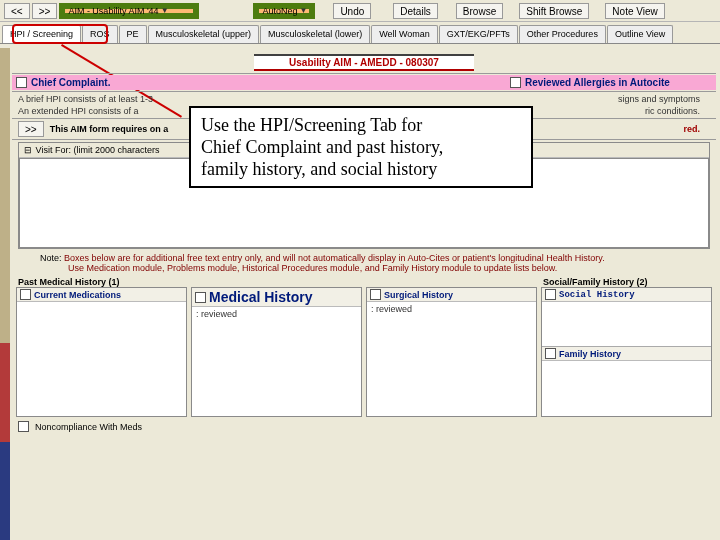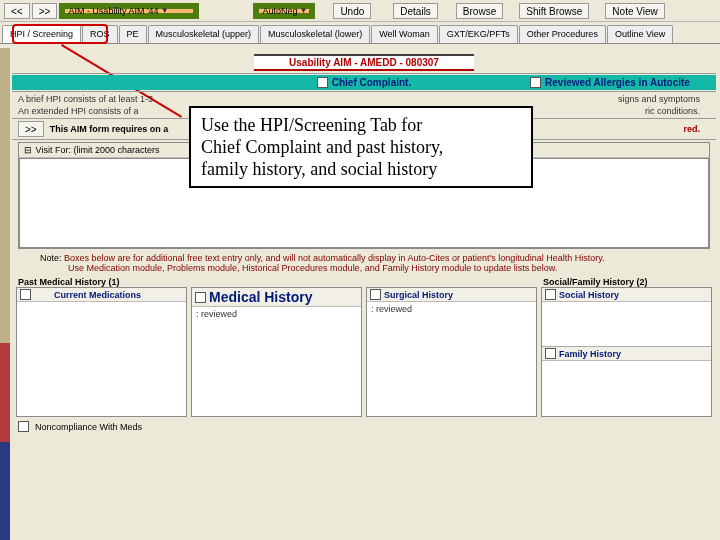--- a/index.html
+++ b/index.html
@@ -106,22 +106,21 @@
     position: absolute;
     left: 12px; right: 4px;
     top: 48px; bottom: 2px;
     overflow: hidden;
   }
   .section-head {
     display: flex;
     align-items: center;
     gap: 4px;
     padding: 2px 4px;
-    background: #14b8a6;
-    justify-content: center;
+    background: #f9a8d4;
   }
   .checkbox {
     width: 11px; height: 11px;
     border: 1px solid #555;
     background: #fff;
     display: inline-block;
   }
   .blue-bold { color: #001a7a; font-weight: bold; font-size: 10px; }
   .hr { border-top: 1px solid #9a9a9a; margin: 1px 0; }
   .row { display:flex; gap:6px; align-items:center; padding:1px 6px; }
@@ -272,42 +271,42 @@
 
     <div style="display:flex;">
       <div class="grp-title" style="flex:3;">Past Medical History (1)</div>
       <div class="grp-title" style="flex:1; text-align:left;">Social/Family History (2)</div>
     </div>
 
     <div class="cols4">
       <div class="panel">
         <div class="panel-head">
           <span class="checkbox"></span>
-          <span class="blue-bold" style="font-size:9px;margin-left:20px;">Current Medications</span>
+          <span class="blue-bold" style="font-size:9px;">Current Medications</span>
         </div>
       </div>
       <div class="panel">
         <div class="panel-head">
           <span class="checkbox"></span>
           <span class="blue-bold" style="font-size:14px;">Medical History</span>
         </div>
         <div class="panel-body">: reviewed</div>
       </div>
       <div class="panel">
         <div class="panel-head">
           <span class="checkbox"></span>
           <span class="blue-bold" style="font-size:9px;">Surgical History</span>
         </div>
         <div class="panel-body">: reviewed</div>
       </div>
       <div class="panel right" style="flex:1; display:flex; flex-direction:column; gap:0;">
         <div>
           <div class="panel-head">
             <span class="checkbox"></span>
-            <span class="blue-bold" style="font-size:9px;">Social History</span>
+            <span class="blue-bold" style="font-size:9px;font-family:Liberation Mono, monospace;">Social History</span>
           </div>
           <div class="panel-body" style="height:44px;"></div>
         </div>
         <div style="border-top:1px solid #aaa;">
           <div class="panel-head">
             <span class="checkbox"></span>
             <span class="blue-bold" style="font-size:9px;">Family History</span>
           </div>
           <div class="panel-body" style="height:40px;"></div>
         </div>

